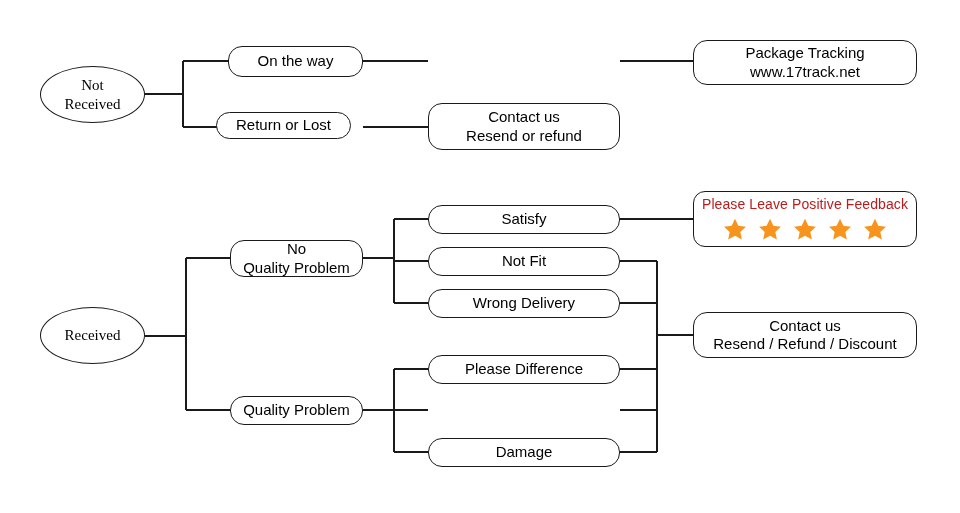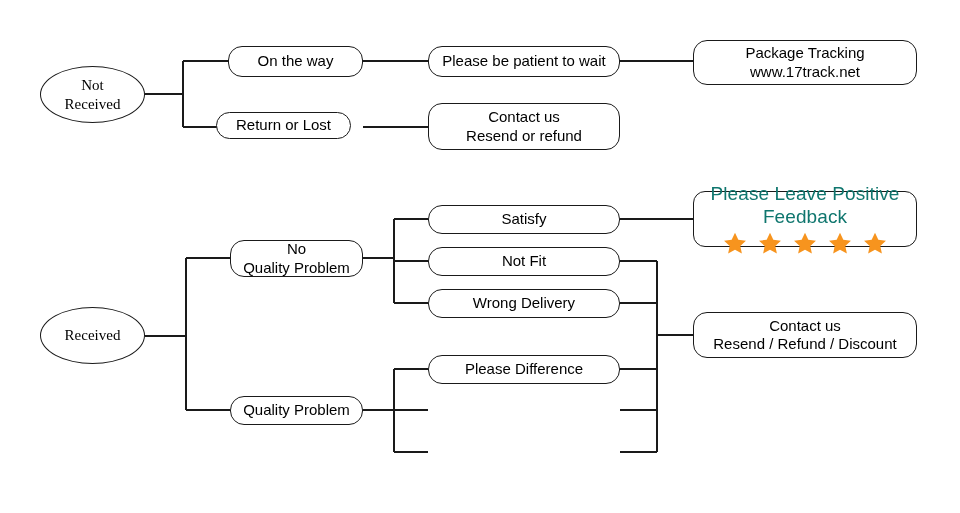--- a/index.html
+++ b/index.html
@@ -54,23 +54,23 @@
     padding: 0 6px;
   }
   
   .feedback {
     flex-direction: column;
     justify-content: center;
     gap: 3px;
     border-radius: 12px;
   }
   .feedback .fb-text {
-    font-size: 19px;
+    font-size: 14px;
     letter-spacing: 0.1px;
-    color: #0f766e;
+    color: #b91c1c;
   }
   .stars {
     display: flex;
     flex-direction: row;
     gap: 9px;
     align-items: center;
     justify-content: center;
     line-height: 1;
   }
   .star {
@@ -132,23 +132,20 @@
   </div>
 
   <div class="node rbox" style="left:228px; top:46px; width:135px; height:31px;">
     <span class="lines">On the way</span>
   </div>
 
   <div class="node rbox" style="left:216px; top:112px; width:135px; height:27px;">
     <span class="lines">Return or Lost</span>
   </div>
 
-  <div class="node rbox" style="left:428px; top:46px; width:192px; height:31px;">
-    <span class="lines">Please be patient to wait</span>
-  </div>
 
   <div class="node rbox" style="left:428px; top:103px; width:192px; height:47px;">
     <span class="lines">Contact us
 Resend or refund</span>
   </div>
 
   <div class="node rbox" style="left:693px; top:40px; width:224px; height:45px;">
     <span class="lines">Package Tracking
 www.17track.net</span>
   </div>
@@ -176,20 +173,23 @@
 
   <div class="node rbox" style="left:428px; top:247px; width:192px; height:29px;">
     <span class="lines">Not Fit</span>
   </div>
 
   <div class="node rbox" style="left:428px; top:355px; width:192px; height:29px;">
     <span class="lines">Please Difference</span>
   </div>
 
 
+  <div class="node rbox" style="left:428px; top:438px; width:192px; height:29px;">
+    <span class="lines">Damage</span>
+  </div>
 
   <div class="node rbox feedback" style="left:693px; top:191px; width:224px; height:56px;">
     <span class="fb-text">Please Leave Positive Feedback</span>
     <span class="stars">
       <svg class="star" viewBox="0 0 24 24" aria-hidden="true">
         <path fill="#F7941E" d="M12 1.6l3.2 6.9 7.3.8-5.4 5 1.5 7.3L12 17.9 5.4 21.6l1.5-7.3-5.4-5 7.3-.8z"></path>
       </svg>
       <svg class="star" viewBox="0 0 24 24" aria-hidden="true">
         <path fill="#F7941E" d="M12 1.6l3.2 6.9 7.3.8-5.4 5 1.5 7.3L12 17.9 5.4 21.6l1.5-7.3-5.4-5 7.3-.8z"></path>
       </svg>

